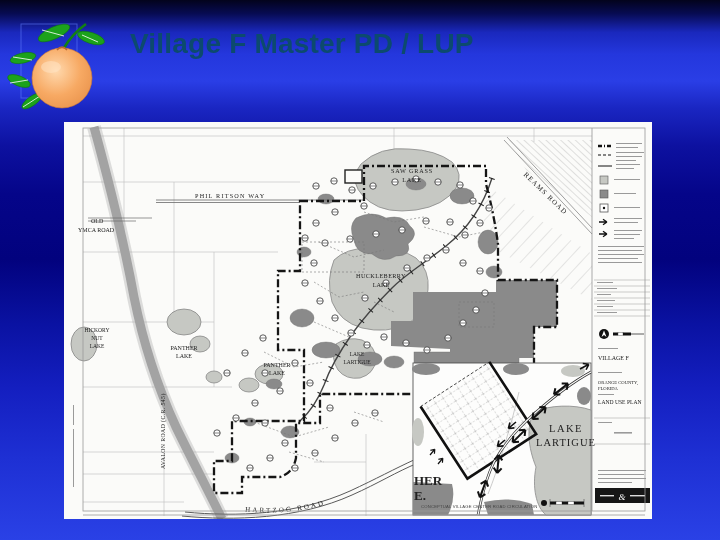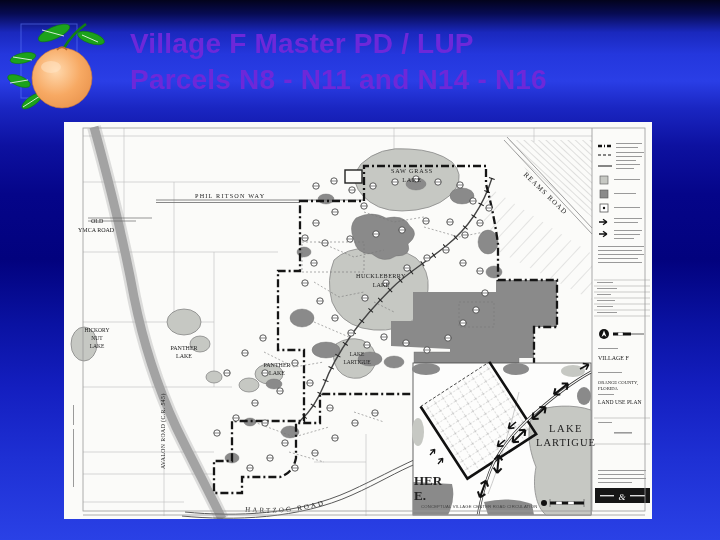--- a/index.html
+++ b/index.html
@@ -6,21 +6,21 @@
   body{
     width:720px;height:540px;overflow:hidden;position:relative;
     font-family:"Liberation Sans",sans-serif;
     background:linear-gradient(180deg,
       #03031c 0%, #070b52 2.5%, #1a28bd 6%, #2437dd 10%, #2a3ee6 15%,
       #1a26c2 20%, #0d11a0 27%, #050589 36%, #02027e 48%,
       #0a12a2 60%, #141fc0 72%, #1e30d4 85%, #2a41e6 100%);
   }
   .title{
     position:absolute;left:130px;top:26px;width:560px;
-    font-weight:bold;font-size:28px;line-height:36px;color:#6d28d9;
+    font-weight:bold;font-size:28px;line-height:36px;color:#0c4a6e;
     letter-spacing:0.2px;
   }
   .logo-wrap{position:absolute;left:2px;top:16px;width:110px;height:95px;}
   .map-page{
     position:absolute;left:64px;top:122px;width:588px;height:397px;
     background:#fbfbf9;
   }
   .mlabel{font-family:"Liberation Serif",serif;fill:#222;}
   .mb{fill:#9a9a9a;}
   svg text{user-select:none;}
@@ -48,21 +48,20 @@
     </g>
     <path d="M62,32 Q70,18 84,8" stroke="#128012" stroke-width="2.6" fill="none"></path>
     <circle cx="60" cy="62" r="30" fill="url(#og)" stroke="#d27a36" stroke-width="0.6"></circle>
     <ellipse cx="49" cy="51" rx="10" ry="6" fill="#ffe6c8" opacity="0.5"></ellipse>
     <path d="M55,34 Q60,28 65,34" stroke="#b86a30" stroke-width="1.6" fill="none"></path>
   </svg>
 </div>
 
 <div class="title">
   <div>Village F Master PD / LUP</div>
-  <div>Parcels N8 - N11 and N14 - N16</div>
 </div>
 
 <div class="map-page">
 <svg width="588" height="397" viewBox="0 0 588 397">
   <defs>
     <pattern id="striplots" width="5" height="60" patternUnits="userSpaceOnUse" patternTransform="rotate(-47)">
       <line x1="0" y1="0" x2="0" y2="60" stroke="#9a9a9a" stroke-width="0.6"></line>
     </pattern>
     <pattern id="fields" width="11" height="80" patternUnits="userSpaceOnUse" patternTransform="rotate(43)">
       <line x1="0" y1="0" x2="0" y2="80" stroke="#aaaaaa" stroke-width="0.6"></line>

